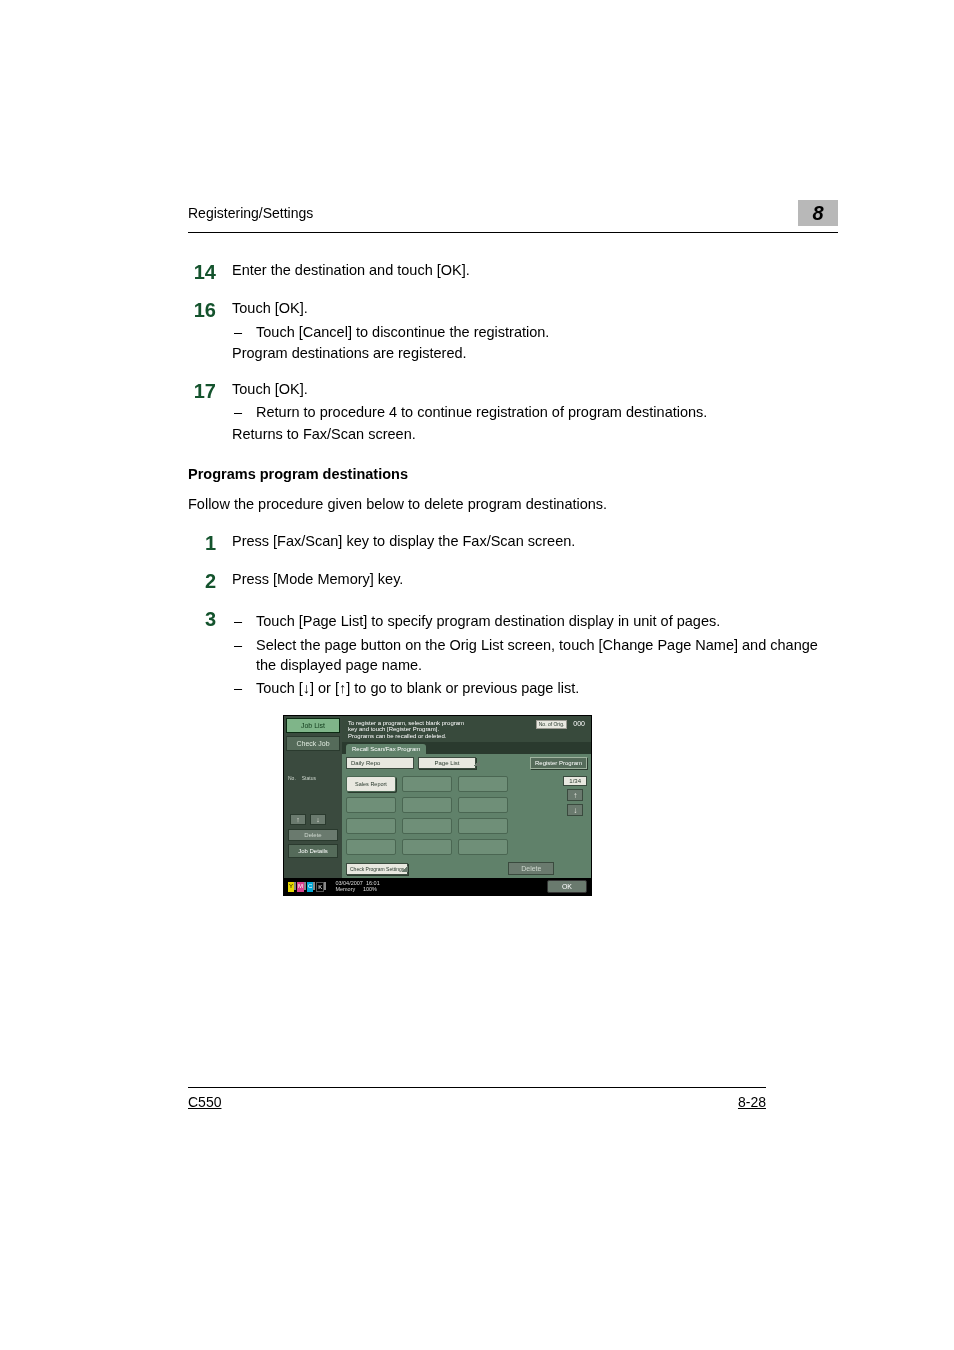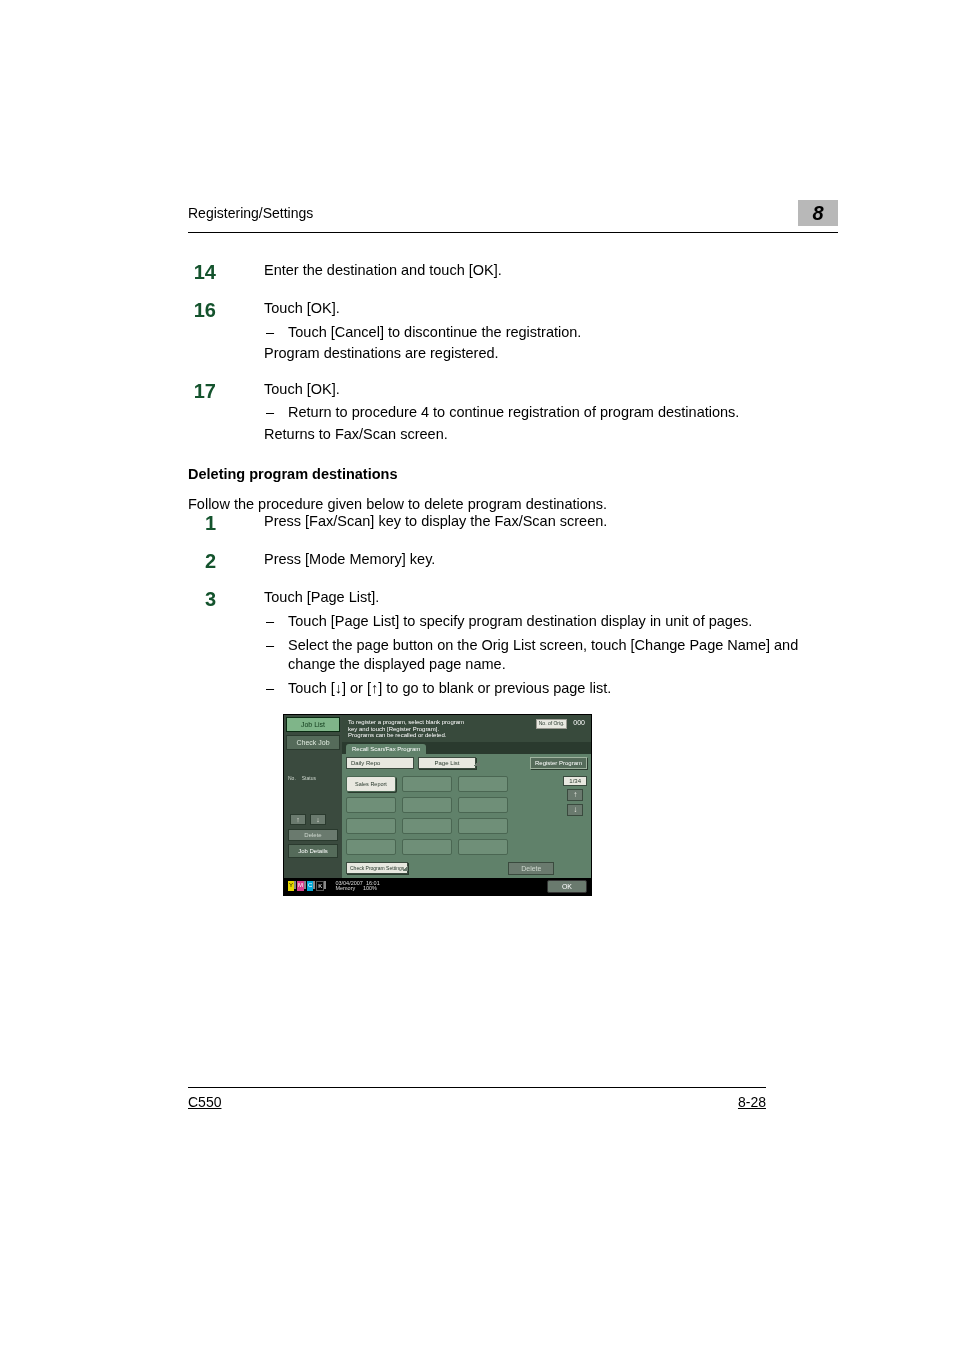--- a/index.html
+++ b/index.html
@@ -51,21 +51,20 @@
       font-weight: bold;
       color: #14532d;
       text-align: right;
       padding-right: 16px;
       line-height: 1.1;
     }
     .step-body {
       flex: 1;
       font-size: 14.5px;
       line-height: 1.35;
-      margin-left: 32px;
     }
     .sub {
       display: flex;
       margin-top: 4px;
     }
     .sub-dash {
       width: 24px;
       flex-shrink: 0;
       padding-left: 2px;
     }
@@ -75,20 +74,21 @@
     .note {
       margin-top: 2px;
     }
     .section-title {
       font-weight: bold;
       font-size: 14.5px;
       margin: 22px 0 14px 0;
     }
     .para {
       font-size: 14.5px;
+      margin-bottom: 20px;
     }
     .screenshot {
       width: 309px;
       margin: 10px 0 0 95px;
       border: 1px solid #000;
       font-family: Arial, sans-serif;
       font-size: 7px;
       color: #fff;
       background: #3a4a3e;
     }
@@ -391,37 +391,36 @@
     <div class="step-body">
       <div>Touch [OK].</div>
       <div class="sub">
         <div class="sub-dash">–</div>
         <div class="sub-text">Return to procedure 4 to continue registration of program destinations.</div>
       </div>
       <div class="note">Returns to Fax/Scan screen.</div>
     </div>
   </div>
 
-  <div class="section-title">Deleting program destinations</div>
+  <div class="section-title">Programs program destinations</div>
   <div class="para">Follow the procedure given below to delete program destinations.</div>
 
   <div class="step">
     <div class="step-num">1</div>
     <div class="step-body">Press [Fax/Scan] key to display the Fax/Scan screen.</div>
   </div>
 
   <div class="step">
     <div class="step-num">2</div>
     <div class="step-body">Press [Mode Memory] key.</div>
   </div>
 
   <div class="step">
     <div class="step-num">3</div>
     <div class="step-body">
-      <div>Touch [Page List].</div>
       <div class="sub">
         <div class="sub-dash">–</div>
         <div class="sub-text">Touch [Page List] to specify program destination display in unit of pages.</div>
       </div>
       <div class="sub">
         <div class="sub-dash">–</div>
         <div class="sub-text">Select the page button on the Orig List screen, touch [Change Page Name] and change the displayed page name.</div>
       </div>
       <div class="sub">
         <div class="sub-dash">–</div>

